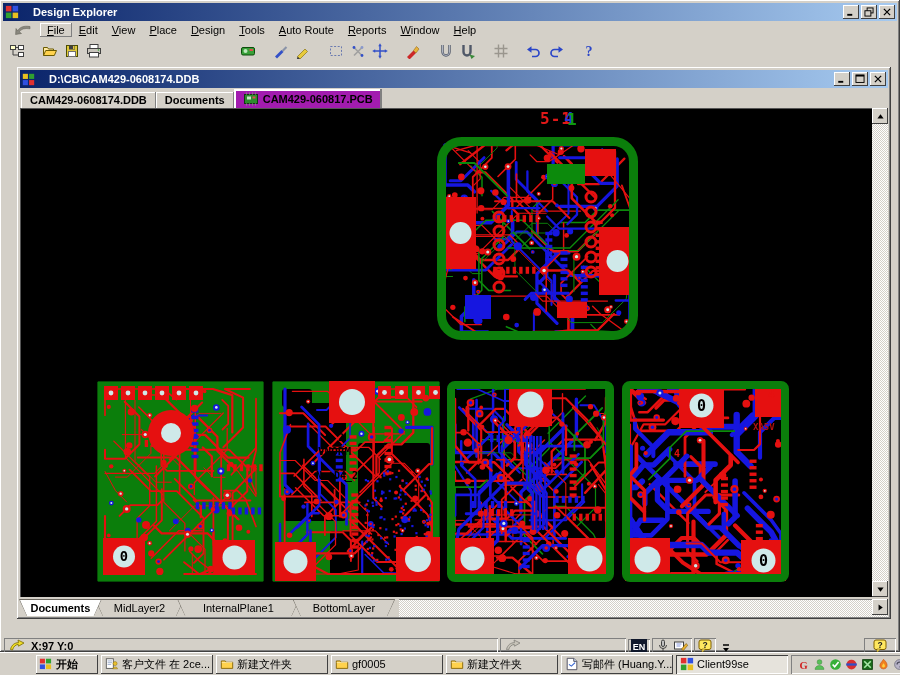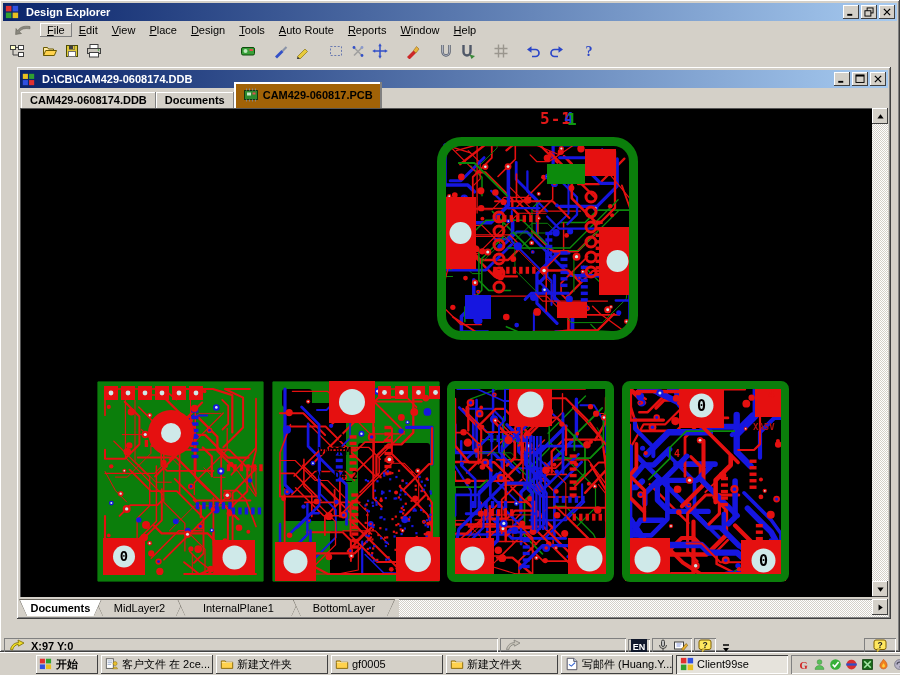--- a/index.html
+++ b/index.html
@@ -4,35 +4,35 @@
 <style>
   html,body{margin:0;padding:0;}
   body{width:900px;height:675px;overflow:hidden;background:#d4d0c8;
        font-family:"Liberation Sans",sans-serif;font-size:11px;color:#000;}
   .bev-out{box-shadow:inset -1px -1px 0 #404040,inset 1px 1px 0 #fff,inset -2px -2px 0 #808080,inset 2px 2px 0 #d4d0c8;}
   .bev-btn{box-shadow:inset -1px -1px 0 #404040,inset 1px 1px 0 #fff;}
   .bev-press{box-shadow:inset 1px 1px 0 #404040,inset -1px -1px 0 #fff;background:#e6e3dc;}
   .bev-in{box-shadow:inset 1px 1px 0 #808080,inset -1px -1px 0 #fff;}
   #main{position:relative;width:900px;height:652px;background:#d4d0c8;box-sizing:border-box;padding:3px;}
   .titlebar{height:18px;background:linear-gradient(90deg,#0a246a,#a6caf0);display:flex;align-items:center;padding:0 2px;}
-  .titlebar .t-title{color:#fff;font-weight:bold;margin-left:7px;flex:1;white-space:nowrap;overflow:hidden;}
+  .titlebar .t-title{color:#fff;font-weight:bold;margin-left:14px;flex:1;white-space:nowrap;overflow:hidden;}
   .winbtn{width:16px;height:14px;background:#d4d0c8;margin-left:2px;display:flex;align-items:center;justify-content:center;flex:none;}
   .menubar{height:17px;display:flex;align-items:center;padding-left:3px;}
   .menu-arrow{width:34px;display:flex;justify-content:center;}
   .menu-item{padding:1px 7px;white-space:nowrap;}
   .menu-item.hot{box-shadow:inset -1px -1px 0 #808080,inset 1px 1px 0 #fff;}
   .toolbar{height:25px;display:flex;align-items:center;padding-left:3px;}
   .tb-btn{width:22px;height:22px;display:flex;align-items:center;justify-content:center;flex:none;}
   .tb-sep{width:11px;flex:none;}
   .workarea{height:568px;display:flex;box-sizing:border-box;padding:4px 3px 0 8px;}
   .childwin{position:relative;flex:1;height:552px;background:#d4d0c8;box-sizing:border-box;padding:3px;}
   .doc-tabs{height:20px;display:flex;align-items:flex-end;padding-left:1px;}
   .doc-tab{height:16px;display:flex;align-items:center;padding:0 9px;font-weight:bold;white-space:nowrap;
            box-shadow:inset -1px 0 0 #808080,inset 1px 1px 0 #fff;}
-  .doc-tab.active{height:26px;background:#a16207;box-shadow:inset -2px 0 0 #808080,inset -1px 0 0 #404040,inset 2px 2px 0 #fff;}
+  .doc-tab.active{height:19px;background:#a21caf;box-shadow:inset -2px 0 0 #808080,inset -1px 0 0 #404040,inset 2px 2px 0 #fff;}
   .doc-tab .dt-icon{margin-right:4px;display:flex;}
   .editor-row{display:flex;height:489px;}
   .canvas{position:relative;flex:1;background:#000;overflow:hidden;box-shadow:inset 1px 1px 0 #555;}
   #pcb-svg{position:absolute;left:0;top:0;}
   .annotation{position:absolute;left:520px;top:0px;width:90px;height:24px;
               font-family:"DejaVu Sans Mono",monospace;font-weight:bold;font-size:16px;line-height:22px;letter-spacing:1px;}
   .annotation .base{position:absolute;left:0;top:0;}
   .annotation .ov{position:absolute;top:0;opacity:.95;}
   .vscroll{width:16px;display:flex;flex-direction:column;background:#d4d0c8;
            background-image:repeating-conic-gradient(#fff 0 25%,#d4d0c8 0 50%);background-size:2px 2px;}

